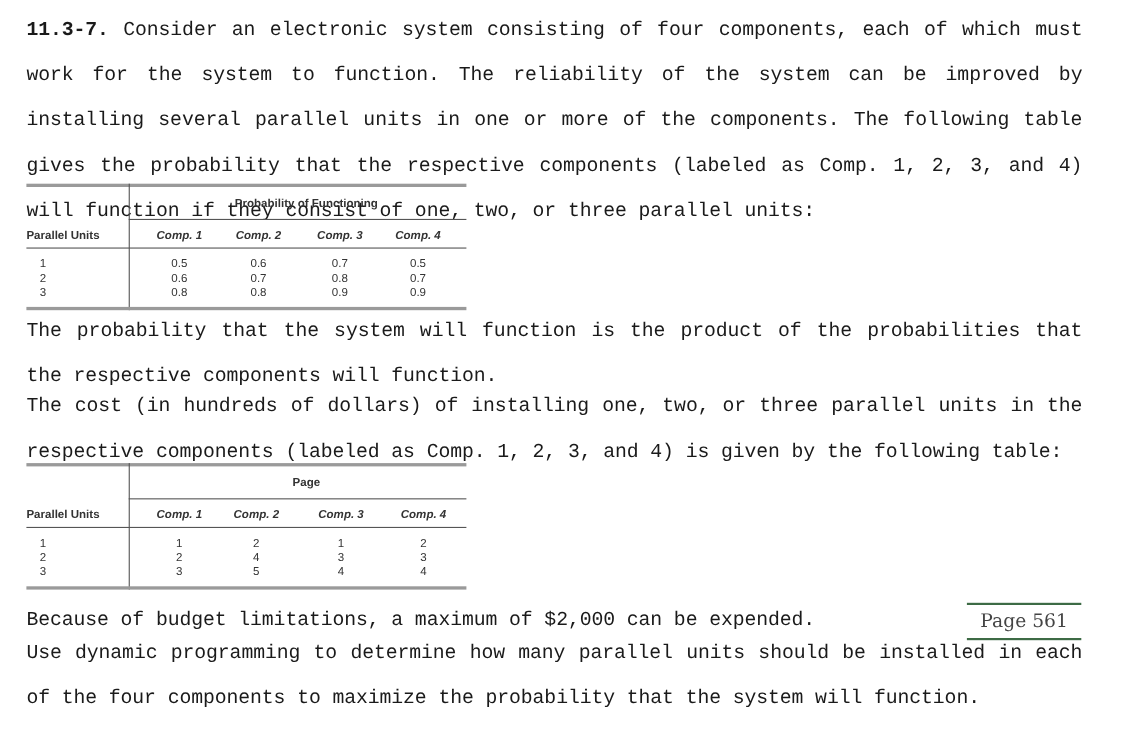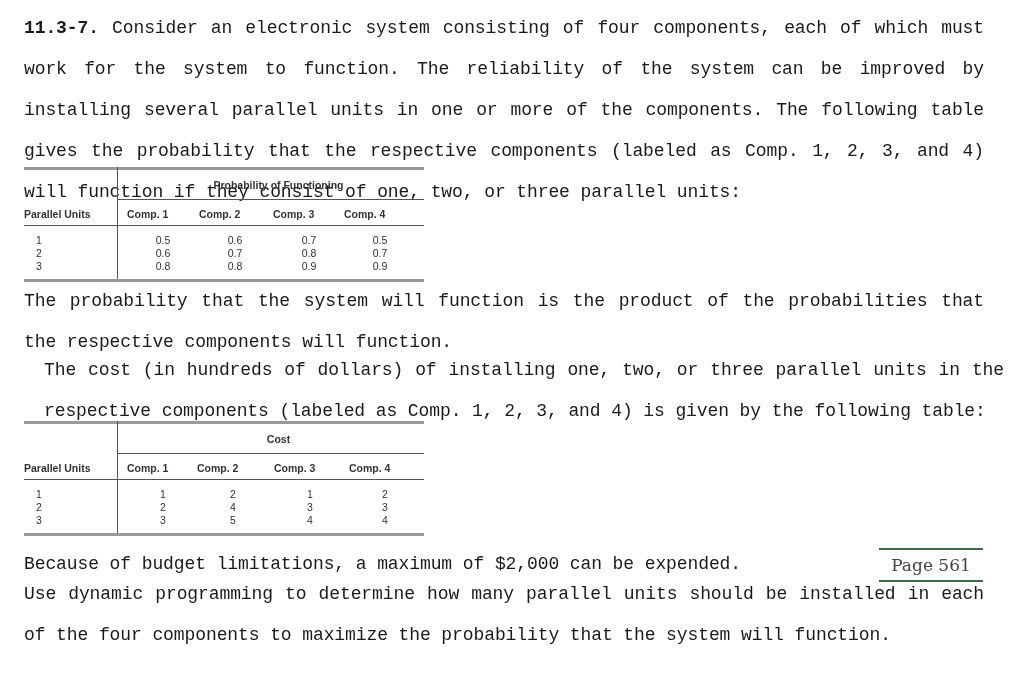--- a/index.html
+++ b/index.html
@@ -13,21 +13,21 @@
     .tbl {
       position: absolute; left: 24px; width: 400px;
       font-family: "Liberation Sans", sans-serif; font-size: 10.5px; color: #333;
     }
     .tbl .rule-top { position: absolute; left: 0; right: 0; top: 0; height: 3px; background: #9a9a9a; }
     .tbl .rule-bot { position: absolute; left: 0; right: 0; bottom: 0; height: 3px; background: #9a9a9a; }
     .tbl .vline { position: absolute; left: 93px; top: 0; bottom: 0; width: 1px; background: #555; }
     .tbl .hline-group { position: absolute; left: 93px; right: 0; height: 1px; background: #555; }
     .tbl .hline-head { position: absolute; left: 0; right: 0; height: 1px; background: #555; }
     .tbl .group-title { position: absolute; left: 93px; right: 0; text-align: center; font-weight: bold; margin-left: 16px; }
-    .tbl .col-head { position: absolute; font-weight: bold; text-align: left; width: 72px; }
+    .tbl .col-head { position: absolute; font-weight: bold; text-align: center; width: 72px; font-style: italic; }
     .tbl .row-head { position: absolute; left: 0; width: 93px; text-align: left; font-weight: bold; }
     .tbl .cell { position: absolute; text-align: center; width: 72px; line-height: 12px; }
     .tbl .units { position: absolute; left: 0; width: 30px; text-align: center; line-height: 12px; }
     .page-tag {
       position: absolute; left: 879px; top: 548px; width: 104px; height: 30px;
       border-top: 2px solid #3d6b45; border-bottom: 2px solid #3d6b45;
       font-family: "DejaVu Serif", serif; font-size: 17px; color: #444;
       text-align: center; line-height: 30px; box-sizing: content-box;
     }
   </style>
@@ -62,26 +62,26 @@
 
   <div class="units" style="top:93px;">3</div>
   <div class="cell" style="left:103px; top:93px;">0.8</div>
   <div class="cell" style="left:175px; top:93px;">0.8</div>
   <div class="cell" style="left:249px; top:93px;">0.9</div>
   <div class="cell" style="left:320px; top:93px;">0.9</div>
   <div class="rule-bot"></div>
 </div>
 
 <div class="para" style="top:281px;">The probability that the system will function is the product of the probabilities that the respective components will function.</div>
-<div class="para" style="top:350px;margin-left:20px;">The cost (in hundreds of dollars) of installing one, two, or three parallel units in the respective components (labeled as Comp. 1, 2, 3, and 4) is given by the following table:</div>
+<div class="para" style="top:350px;">The cost (in hundreds of dollars) of installing one, two, or three parallel units in the respective components (labeled as Comp. 1, 2, 3, and 4) is given by the following table:</div>
 
 <div class="tbl" style="top:421px; height:115px;">
   <div class="rule-top"></div>
   <div class="vline"></div>
-  <div class="group-title" style="top:12px;">Cost</div>
+  <div class="group-title" style="top:12px;">Page</div>
   <div class="hline-group" style="top:32px;"></div>
   <div class="row-head" style="top:41px;">Parallel Units</div>
   <div class="col-head" style="left:103px; top:41px;">Comp. 1</div>
   <div class="col-head" style="left:173px; top:41px;">Comp. 2</div>
   <div class="col-head" style="left:250px; top:41px;">Comp. 3</div>
   <div class="col-head" style="left:325px; top:41px;">Comp. 4</div>
   <div class="hline-head" style="top:58px;"></div>
 
   <div class="units" style="top:67px;">1</div>
   <div class="cell" style="left:103px; top:67px;">1</div>

